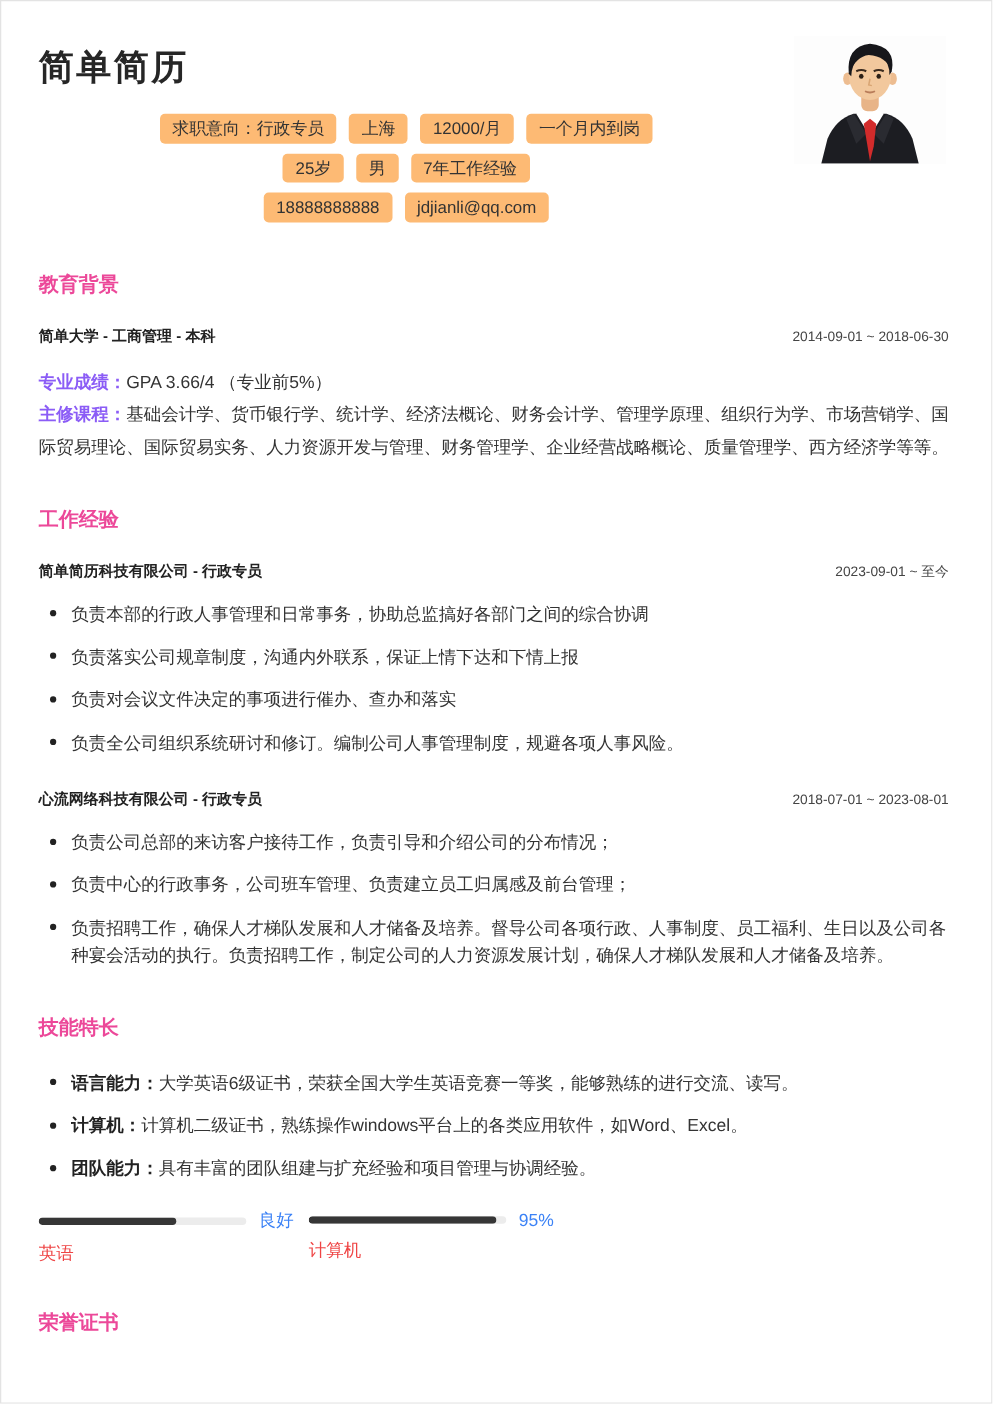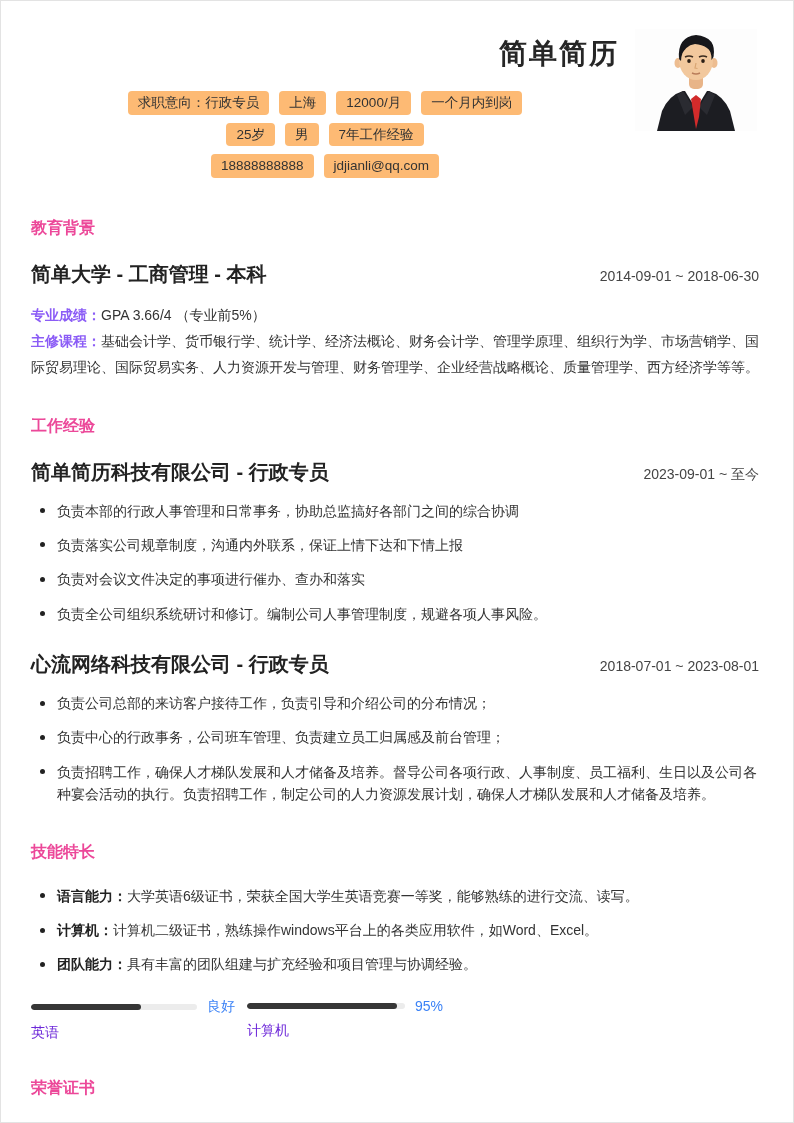--- a/index.html
+++ b/index.html
@@ -13,21 +13,21 @@
     height: 1123px;
     margin: 0 auto;
     background: #fff;
     border: 1px solid #e3e3e3;
     padding: 34px 34px 20px 30px;
     overflow: hidden;
     position: relative;
   }
   
   .header { position: relative; margin-bottom: 40px; }
-  .header-inner { padding-right: 140px; text-align: right; }
+  .header-inner { padding-right: 140px; text-align: left; }
   .resume-title {
     font-size: 28px;
     font-weight: bold;
     color: #262626;
     letter-spacing: 2px;
     margin-bottom: 18px;
   }
   .tag-row {
     display: flex;
     justify-content: center;
@@ -61,22 +61,22 @@
     font-weight: bold;
     color: #ec4899;
     margin-bottom: 22px;
   }
   .entry-head {
     display: flex;
     justify-content: space-between;
     align-items: baseline;
     margin-bottom: 14px;
   }
-  .entry-title { font-size: 20px; font-weight: bold; color: #222; }
-  .entry-date { font-size: 14px; color: #444; white-space: nowrap; }
+  .entry-title { font-size: 12px; font-weight: bold; color: #222; }
+  .entry-date { font-size: 11px; color: #444; white-space: nowrap; }
   .detail-row { font-size: 14px; line-height: 26px; color: #333; }
   .detail-label { font-weight: bold; color: #8b5cf6; }
   ul.bullets { list-style: none; margin-top: 2px; }
   ul.bullets li {
     position: relative;
     padding-left: 26px;
     font-size: 14px;
     line-height: 1.6;
     margin-bottom: 12px;
     color: #333;
@@ -101,21 +101,21 @@
   .bar-track {
     width: 166px;
     height: 6px;
     background: #ececec;
     border-radius: 3px;
     overflow: hidden;
   }
   .bar-group + .bar-group .bar-track { width: 158px; }
   .bar-fill { height: 100%; background: #363636; border-radius: 3px; }
   .bar-value { font-size: 14px; color: #3b82f6; white-space: nowrap; }
-  .bar-name { font-size: 14px; color: #6d28d9; margin-top: 8px; }
+  .bar-name { font-size: 14px; color: #ef4444; margin-top: 8px; }
 </style>
 </head>
 <body>
 
 <div class="page">
 
   <div class="header">
     <div class="header-inner">
       <div class="resume-title">简单简历</div>
       <div class="tag-row">

